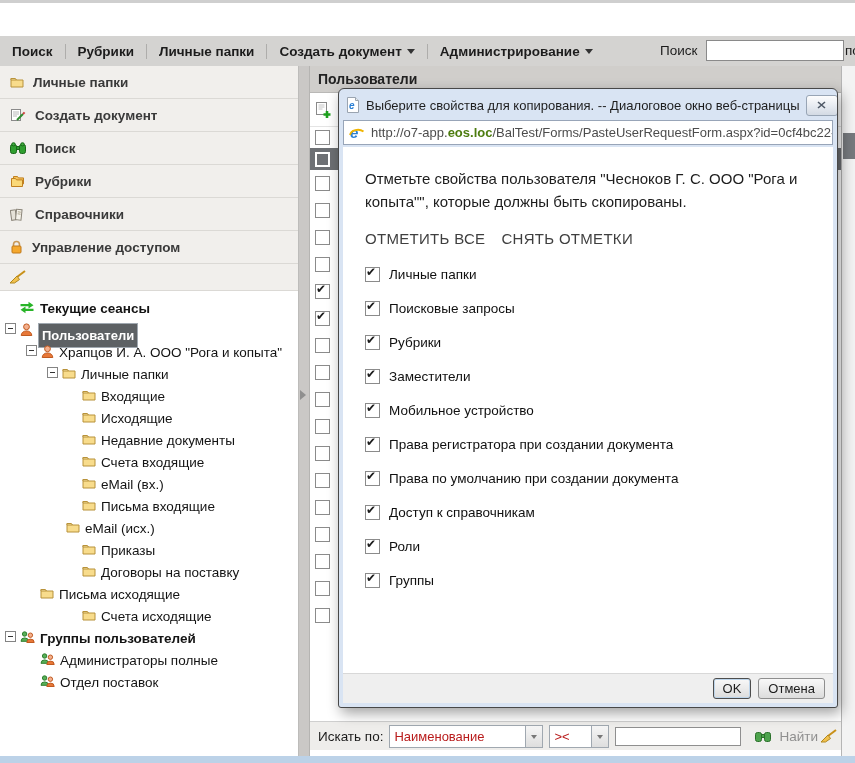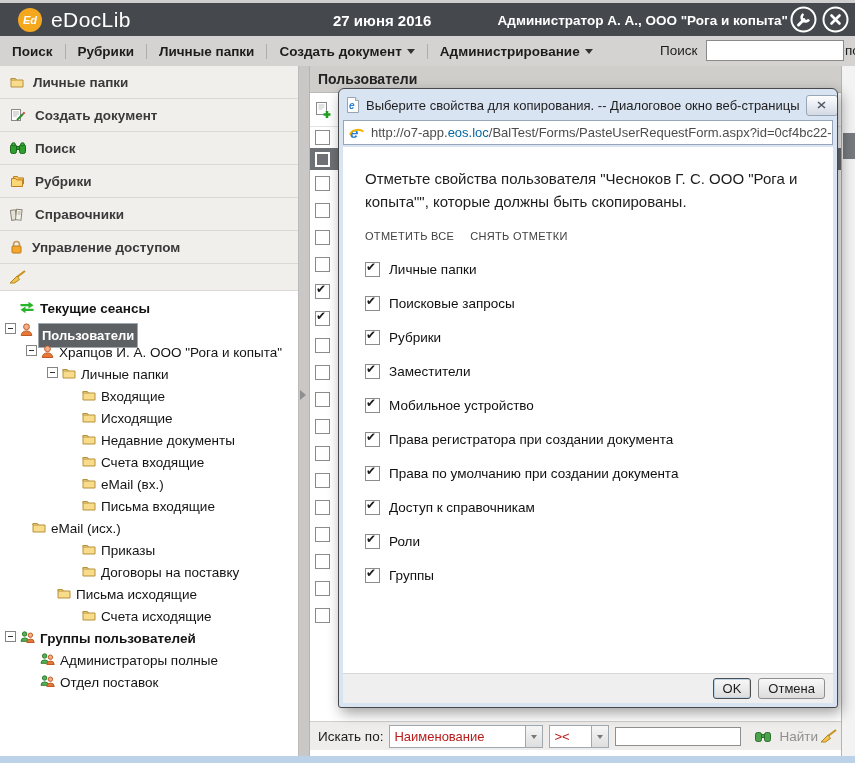--- a/index.html
+++ b/index.html
@@ -68,58 +68,39 @@
   
   #dialog{position:absolute;left:338px;top:88px;width:500px;height:620px;background:#d9e4f3;border:1px solid #484848;
           border-radius:6px 6px 3px 3px;box-shadow:3px 5px 14px rgba(0,0,0,.38);display:flex;flex-direction:column;box-sizing:border-box}
   #dlg-title{height:26px;display:flex;align-items:center;gap:6px;padding:3px 5px 0 7px;
              font-size:13px;color:#1e1e1e;white-space:nowrap;overflow:hidden}
   #dlg-close{margin-left:auto;width:30px;height:19px;border:1px solid #98a5b5;border-radius:3px;flex:none;
              background:linear-gradient(#fdfdfd,#e8ecf2 50%,#d3dae4);display:flex;align-items:center;justify-content:center;cursor:pointer}
   #dlg-url{height:23px;margin:2px 4px 0 4px;background:#fff;border:1px solid #98a5b8;display:flex;align-items:center;gap:6px;
            padding:0 4px;font-size:13px;white-space:nowrap;overflow:hidden}
   #dlg-url .u1,#dlg-url .u3{color:#4c4c4c}
-  #dlg-url .u2{color:#0369a1;font-weight:normal}
+  #dlg-url .u2{color:#4d7c0f;font-weight:bold}
   #dlg-body{flex:1;margin:2px 4px 0 4px;background:#fff;overflow:hidden;padding:20px 22px;box-sizing:border-box}
   #dlg-intro{font-size:15px;color:#1d1d1d;line-height:1.55;max-width:452px}
   #dlg-links{margin:16px 0 20px 0;display:flex;gap:16px}
-  .dlg-link{font-size:11px;letter-spacing:.3px;text-transform:uppercase;color:#3f3f3f;cursor:pointer}
+  .dlg-link{font-size:15px;letter-spacing:.3px;text-transform:uppercase;color:#3f3f3f;cursor:pointer}
   .opt-row{display:flex;align-items:center;gap:9px;margin-bottom:19px;font-size:13.5px;color:#101010}
   #dlg-footer{height:29px;margin:0 4px 4px 4px;background:#efefef;border-top:1px solid #d8d8d8;display:flex;align-items:center;
               justify-content:flex-end;gap:7px;padding:0 8px;flex:none}
   .btn{font-family:inherit;font-size:13px;color:#1c1c1c;padding:2px 9px;border:1px solid #8e8e8e;border-radius:3px;
        background:linear-gradient(#f8f8f8,#ececec 45%,#dcdcdc);cursor:pointer}
   .btn.focus{border-color:#4d4d4d;box-shadow:inset 0 0 0 1px #bcd4ea}
 </style>
 </head>
 <body>
 
 <div id="page">
 
   <div id="topstrip"></div>
 
-  <div id="topbar">
-    <div class="logo-circle">Ed</div>
-    <div class="app-name">eDocLib</div>
-    <div class="top-date">27 июня 2016</div>
-    <div class="top-user">Администратор А. А., ООО "Рога и копыта"</div>
-    <span class="top-ico" style="right:38px">
-      <svg width="27" height="27">
-          <circle cx="13.5" cy="13.5" r="12" fill="none" stroke="#fff" stroke-width="2"></circle>
-          <path d="M8.5 19 L14 13.5" stroke="#fff" stroke-width="3" stroke-linecap="round"></path>
-          <path d="M13.5 8 a4 4 0 1 0 5.5 5.5" fill="none" stroke="#fff" stroke-width="2.6"></path>
-        </svg>
-    </span>
-    <span class="top-ico" style="right:6px">
-      <svg width="27" height="27">
-          <circle cx="13.5" cy="13.5" r="12" fill="none" stroke="#fff" stroke-width="2"></circle>
-          <path d="M9.5 9.5l8 8M17.5 9.5l-8 8" stroke="#fff" stroke-width="2.6" stroke-linecap="round"></path>
-        </svg>
-    </span>
-  </div>
 
   <div id="menubar">
     <div style="display:flex;align-items:center;height:100%">
         <div class="menu-item">
       <span>Поиск</span>
 
     </div>
         <div class="menu-item">
       <span>Рубрики</span>
 
@@ -311,21 +292,21 @@
         <div class="tree-item" style="padding-left:82px">
 
       <span class="icn">
             <svg width="14" height="12">
               <path d="M1 2.5h4.2l1.2 1.5H13v7H1z" fill="#f8dc8c" stroke="#b8923a"></path>
               <path d="M1 2.5h4.2l1.2 1.5H1z" fill="#fce9ae" stroke="#b8923a"></path>
             </svg>
           </span>
       <span class="lbl">Письма входящие</span>
     </div>
-        <div class="tree-item" style="padding-left:32px">
+        <div class="tree-item" style="padding-left:66px">
 
       <span class="icn">
             <svg width="14" height="12">
               <path d="M1 2.5h4.2l1.2 1.5H13v7H1z" fill="#f8dc8c" stroke="#b8923a"></path>
               <path d="M1 2.5h4.2l1.2 1.5H1z" fill="#fce9ae" stroke="#b8923a"></path>
             </svg>
           </span>
       <span class="lbl">eMail (исх.)</span>
     </div>
         <div class="tree-item" style="padding-left:82px">
@@ -341,21 +322,21 @@
         <div class="tree-item" style="padding-left:82px">
 
       <span class="icn">
             <svg width="14" height="12">
               <path d="M1 2.5h4.2l1.2 1.5H13v7H1z" fill="#f8dc8c" stroke="#b8923a"></path>
               <path d="M1 2.5h4.2l1.2 1.5H1z" fill="#fce9ae" stroke="#b8923a"></path>
             </svg>
           </span>
       <span class="lbl">Договоры на поставку</span>
     </div>
-        <div class="tree-item" style="padding-left:57px">
+        <div class="tree-item" style="padding-left:40px">
 
       <span class="icn">
             <svg width="14" height="12">
               <path d="M1 2.5h4.2l1.2 1.5H13v7H1z" fill="#f8dc8c" stroke="#b8923a"></path>
               <path d="M1 2.5h4.2l1.2 1.5H1z" fill="#fce9ae" stroke="#b8923a"></path>
             </svg>
           </span>
       <span class="lbl">Письма исходящие</span>
     </div>
         <div class="tree-item" style="padding-left:82px">

